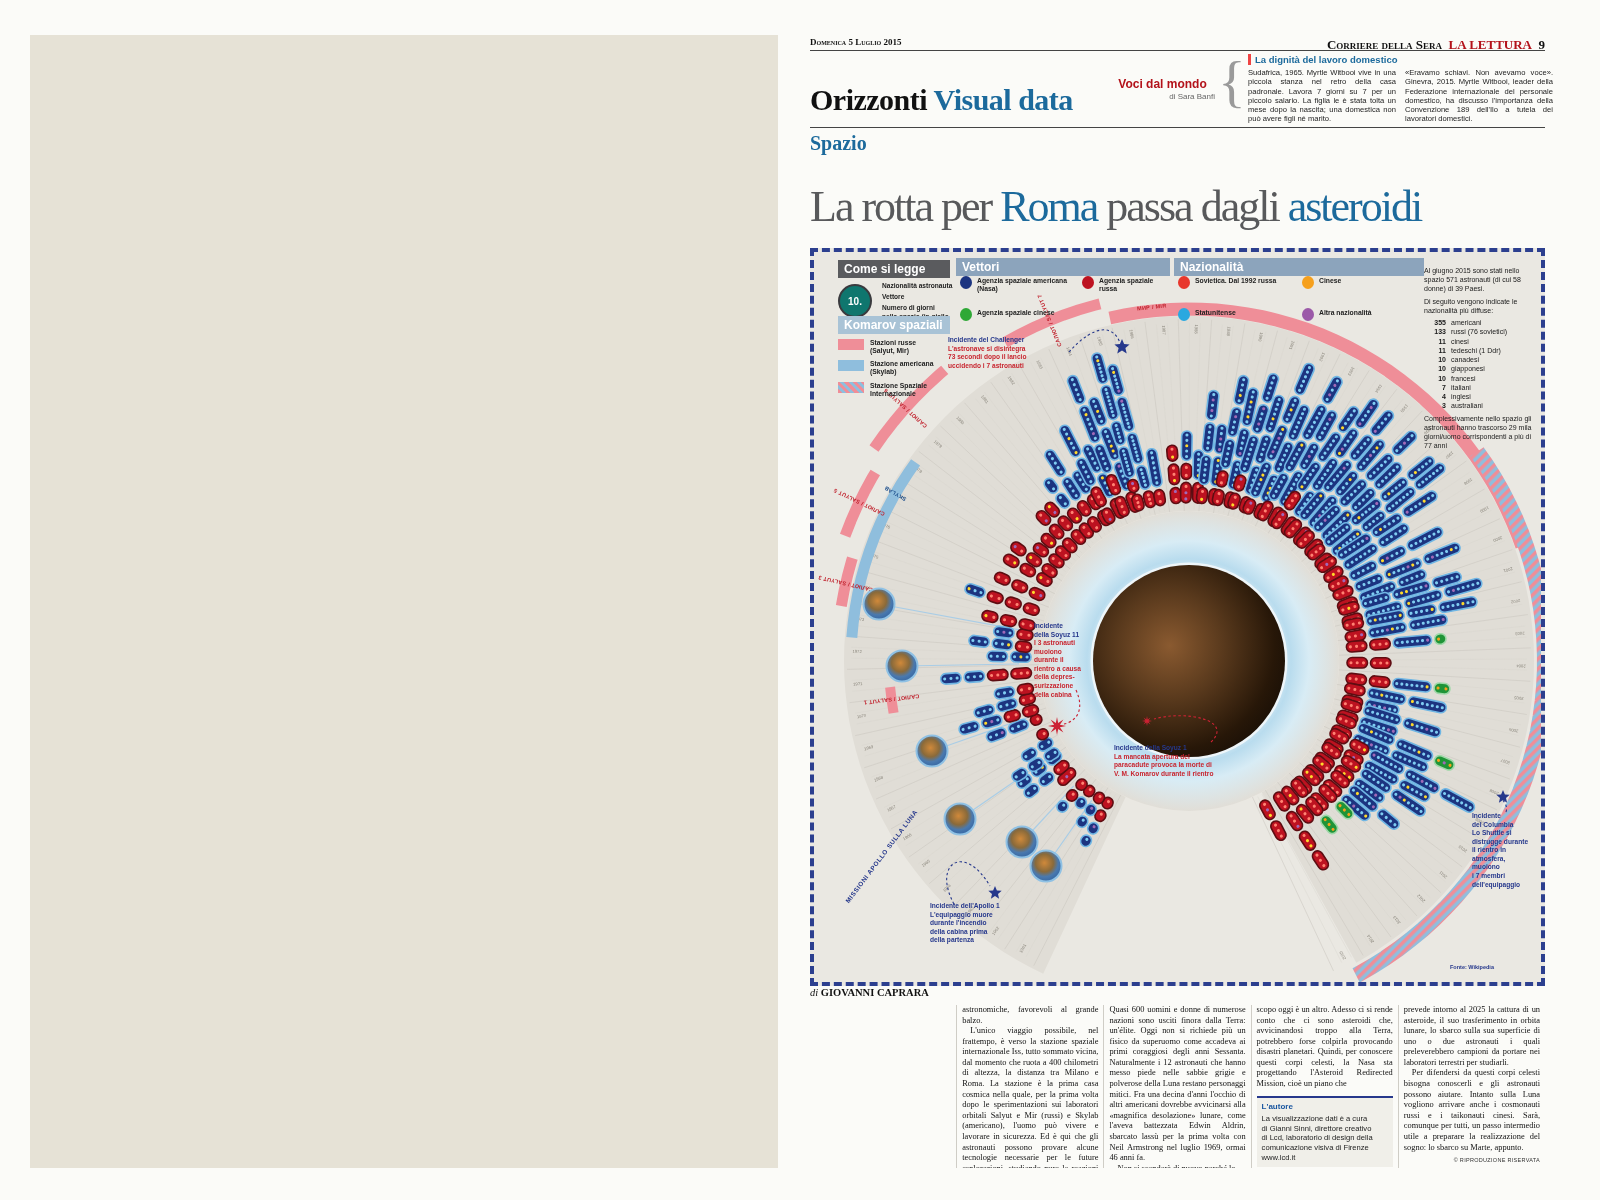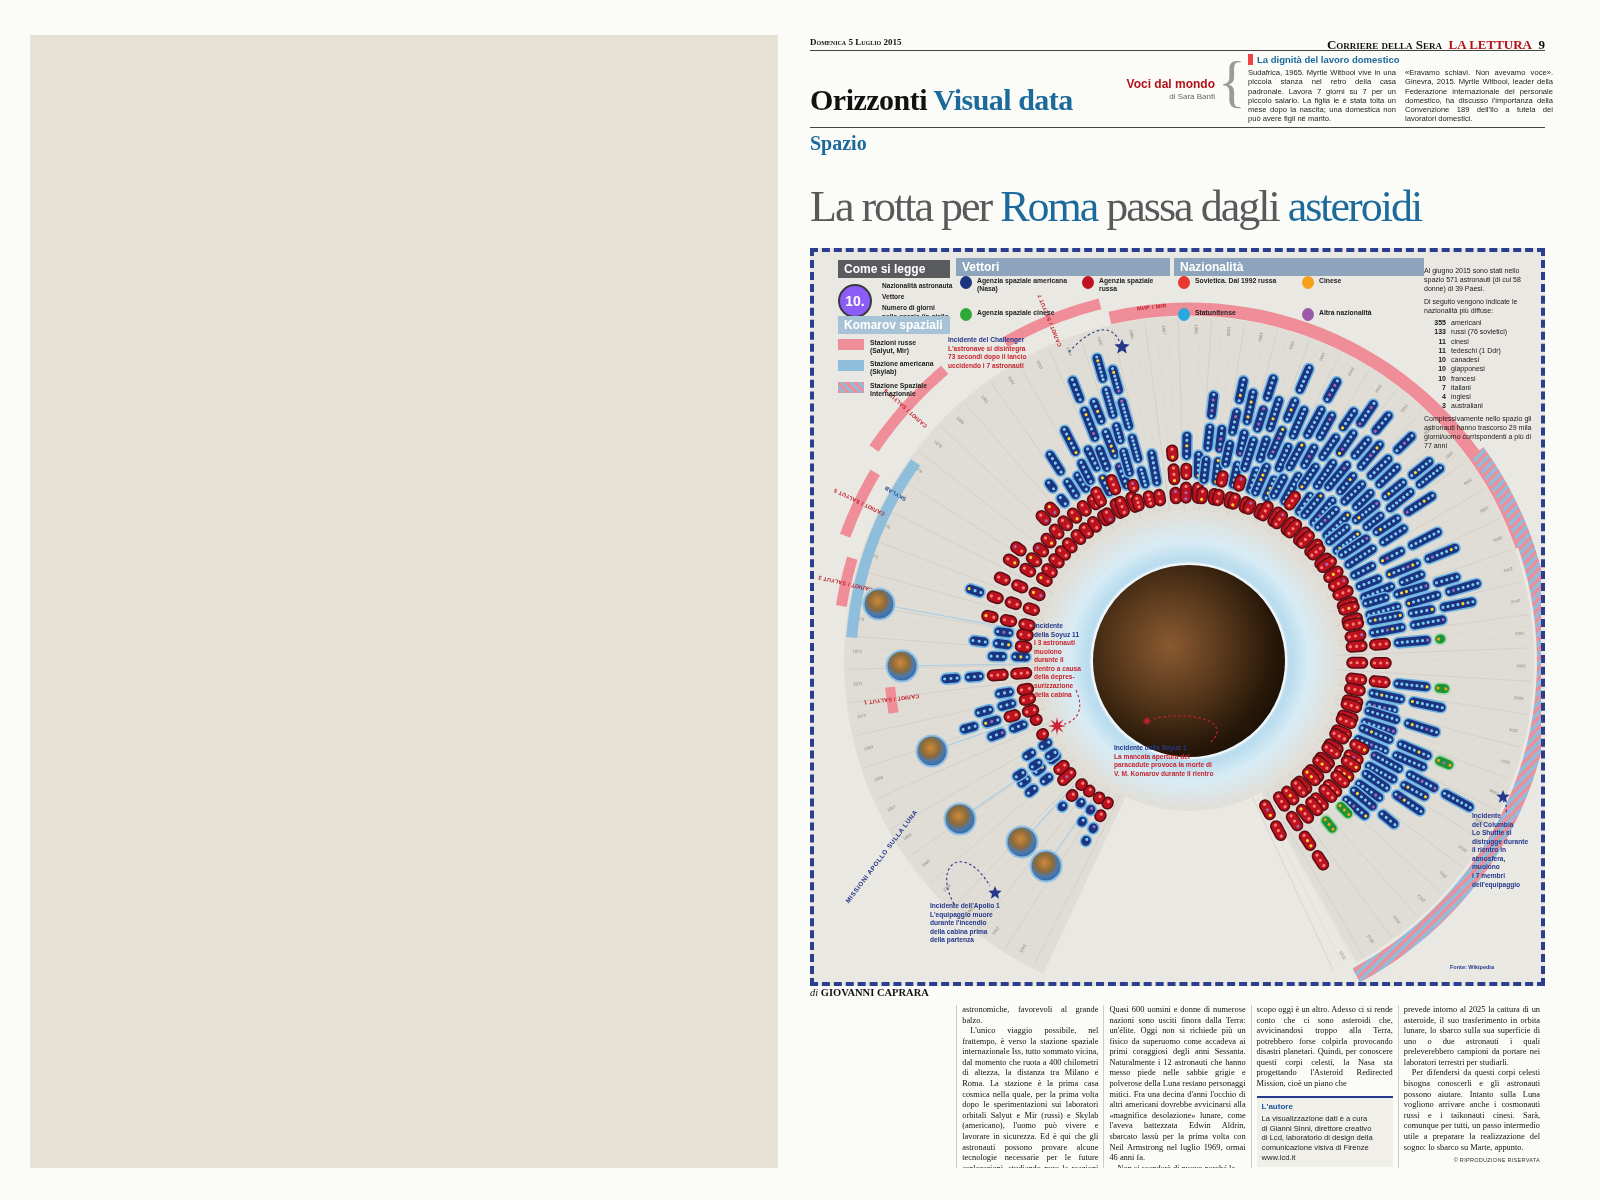--- a/index.html
+++ b/index.html
@@ -11,27 +11,27 @@
   
   .np-date{position:absolute;left:0;top:2px;font-family:"Liberation Serif",serif;font-size:9px;
            font-variant:small-caps;font-weight:bold;color:#111;}
   .np-right{position:absolute;right:0;top:2px;font-family:"Liberation Serif",serif;font-size:13px;
             font-variant:small-caps;font-weight:bold;color:#111;}
   .np-right .red{color:#b3121a;}
   .rule{position:absolute;left:0;right:0;height:1px;background:#444;}
 
   
   .voci{position:absolute;left:295px;top:19px;width:440px;height:74px;font-size:7.6px;}
-  .voci-kicker{position:absolute;right:330px;top:24px;width:105px;text-align:right;
+  .voci-kicker{position:absolute;right:330px;top:24px;width:105px;text-align:center;
                color:#b3121a;font-weight:bold;font-size:12px;line-height:1;}
   .voci-by{position:absolute;right:330px;top:38px;width:105px;text-align:right;color:#666;font-size:8px;}
   .voci-brace{position:absolute;left:113px;top:-6px;font-family:"Liberation Serif",serif;
               font-size:58px;color:#9a9a9a;font-weight:normal;}
   .voci-title{position:absolute;left:143px;top:0;color:#1c6a9c;font-weight:bold;font-size:9.5px;
-              border-left:5px solid #ef4444;padding-left:4px;}
+              border-left:3px solid #ef4444;padding-left:4px;}
   .voci-col{position:absolute;top:14px;width:148px;color:#222;line-height:1.22;text-align:justify;}
   .voci-col.c1{left:143px;}
   .voci-col.c2{left:300px;}
 
   .orizzonti{position:absolute;left:0;top:48px;font-family:"Liberation Serif",serif;
              font-size:30px;font-weight:bold;color:#111;letter-spacing:-.5px;}
   .orizzonti .blue{color:#1c6a9c;}
 
   .spazio{position:absolute;left:0;top:97px;font-family:"Liberation Serif",serif;
           font-size:20px;font-weight:bold;color:#1c6a9c;}
@@ -44,21 +44,21 @@
   
   .panel{position:absolute;left:0;top:213px;width:727px;height:730px;background:#eae8e2;
          border:4px dashed #2c3f8f;overflow:hidden;}
   .panel svg{position:absolute;left:0;top:0;}
   .lhead{color:#fff;font-weight:bold;font-size:12px;padding:2px 6px;box-sizing:border-box;}
   .leg{position:absolute;z-index:4;}
   .leg-come{left:24px;top:8px;width:122px;}
   .leg-come .lhead{background:#5a5b5e;width:112px;}
   .csl-row{position:relative;margin-top:4px;height:52px;}
   .csl-circle{position:absolute;left:2px;top:4px;width:30px;height:30px;border-radius:50%;
-              background:#8b5cf6;color:#fff;font-weight:bold;font-size:14px;display:flex;
+              background:#0f766e;color:#fff;font-weight:bold;font-size:10px;display:flex;
               align-items:center;justify-content:center;box-shadow:0 0 0 2px #3a3a3e;}
   .csl-labels{position:absolute;left:44px;top:0;font-size:6.6px;font-weight:bold;color:#222;line-height:1.25;}
   .csl-labels div{margin-bottom:3px;white-space:pre-line;}
   .leg-vettori{left:142px;top:6px;width:214px;}
   .leg-vettori .lhead,.leg-naz .lhead{background:#8ca4bc;}
   .leg-naz{left:360px;top:6px;width:250px;}
   .litem{position:absolute;display:flex;align-items:flex-start;font-size:6.8px;font-weight:bold;color:#222;}
   .ldot{width:12px;height:12px;border-radius:50%;margin-right:5px;flex:0 0 auto;}
   .litem span{white-space:pre-line;line-height:1.2;padding-top:1px;}
   .leg-staz{left:24px;top:64px;width:132px;}

